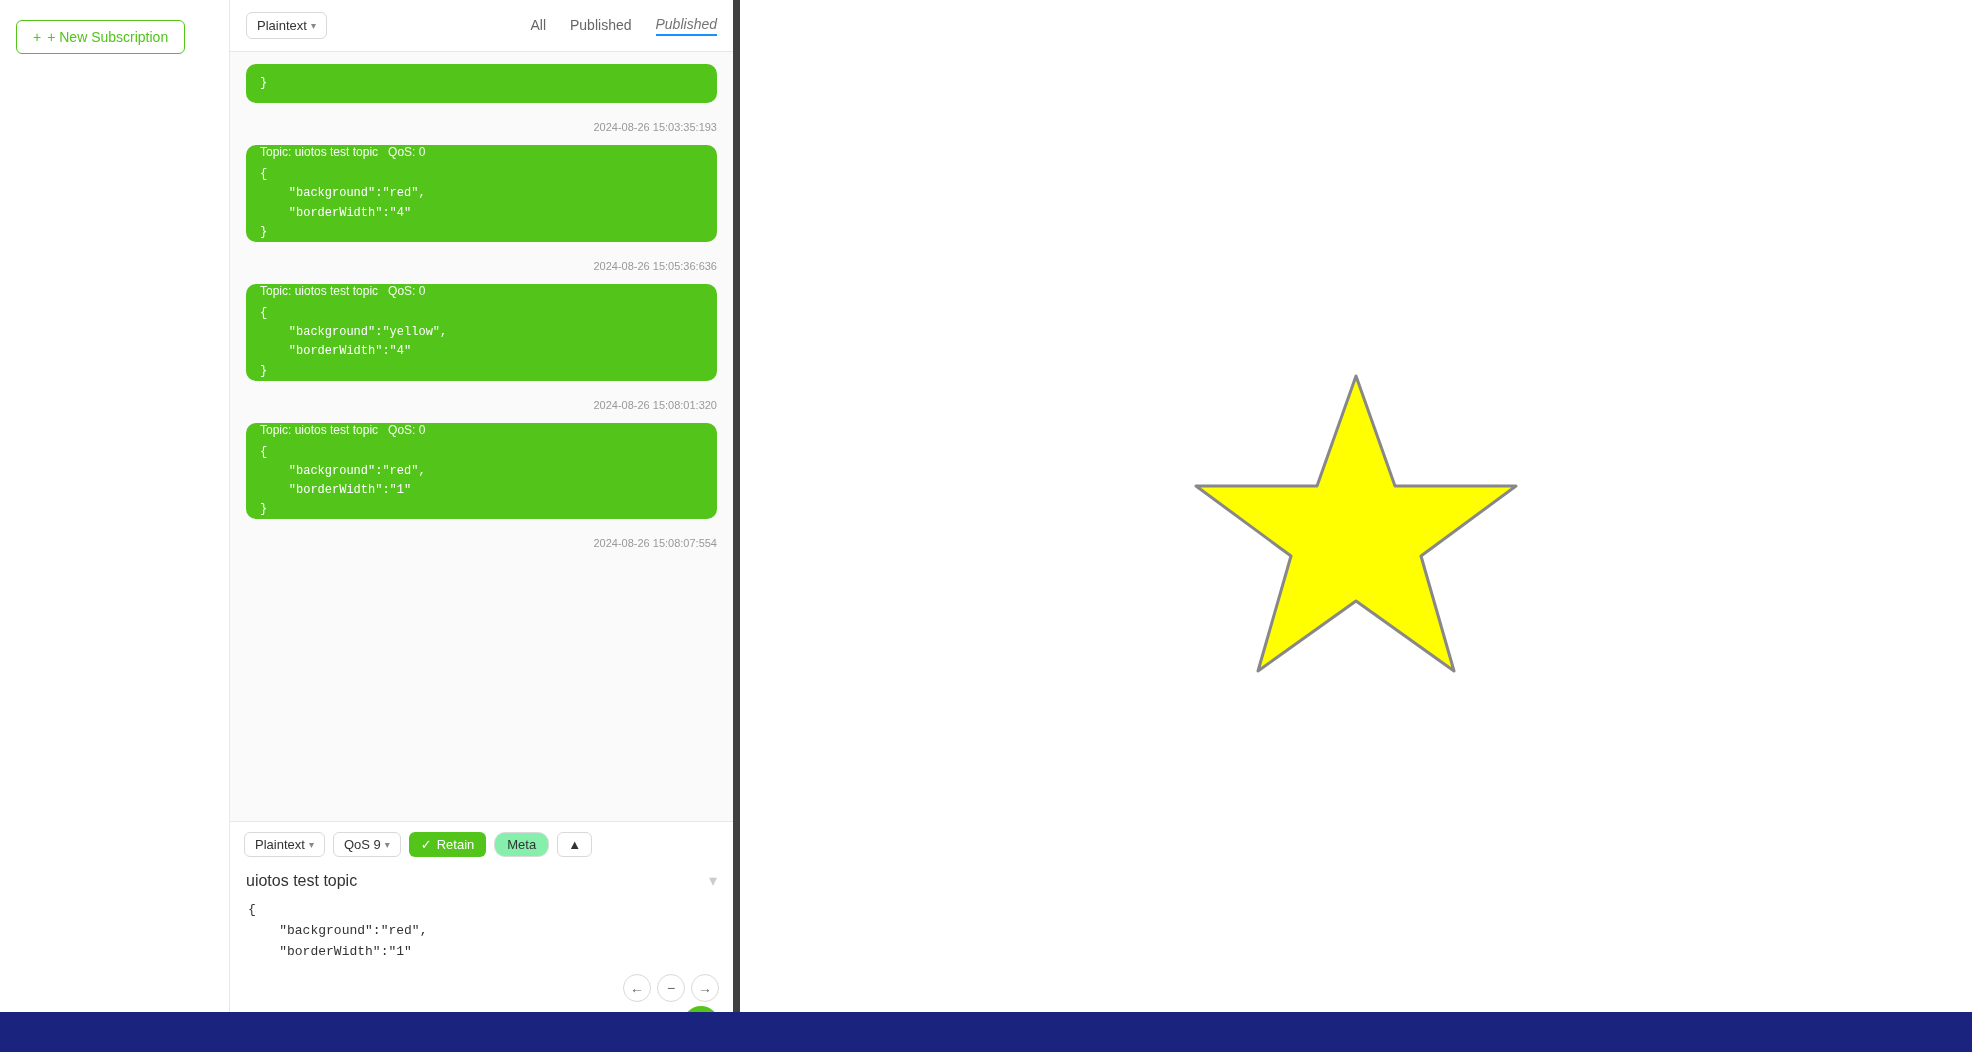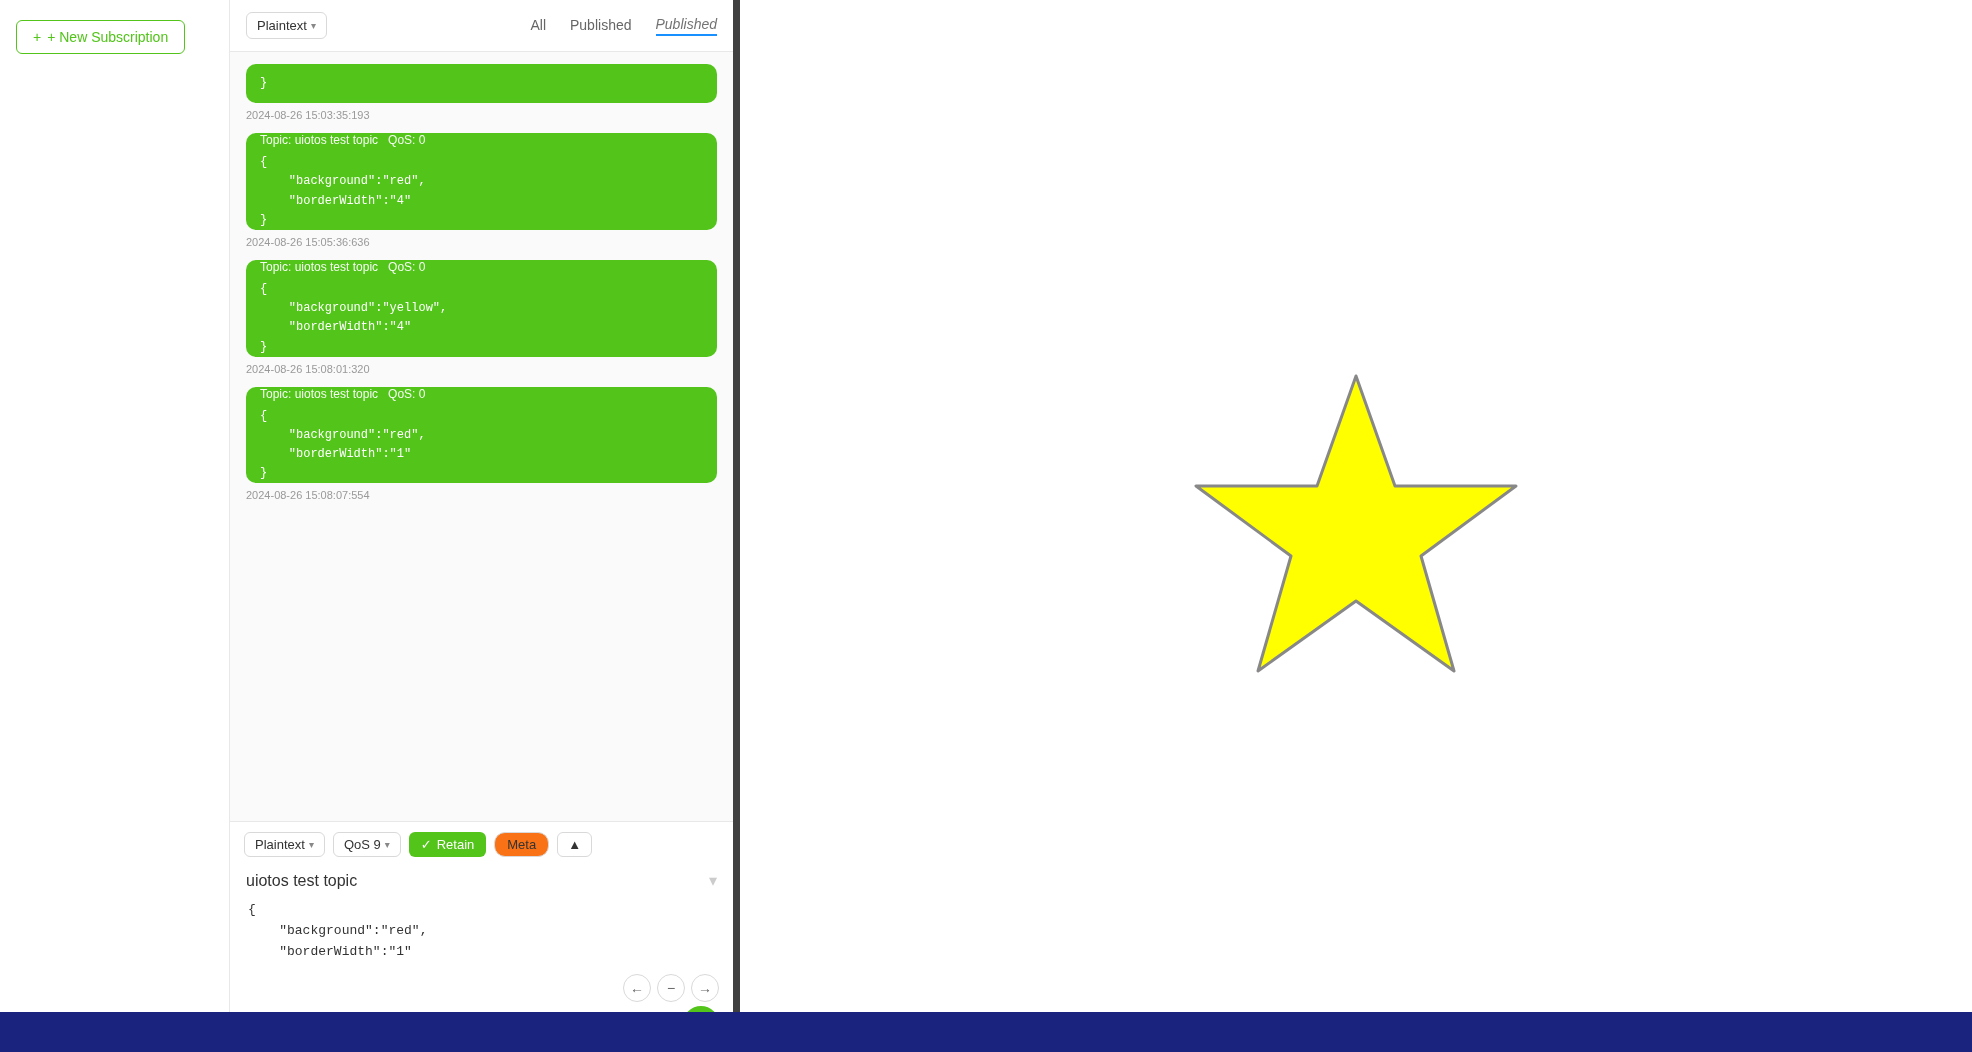--- a/index.html
+++ b/index.html
@@ -105,24 +105,24 @@
     }
 
     .message-body {
       font-family: 'Courier New', monospace;
       font-size: 12px;
       line-height: 1.6;
       white-space: pre;
     }
 
     .message-time {
-      text-align: left;
+      text-align: right;
       font-size: 11px;
       color: #999;
-      margin-top: 2px;
+      margin-top: 14px;
       margin-bottom: 8px;
     }
 
     
     .compose-area {
       border-top: 1px solid #e8e8e8;
       padding: 10px 14px;
       background: #fff;
     }
 
@@ -158,21 +158,21 @@
       cursor: pointer;
       font-size: 13px;
     }
 
     .meta-btn {
       border: 1px solid #d9d9d9;
       border-radius: 11px;
       padding: 4px 12px;
       cursor: pointer;
       font-size: 13px;
-      background: #f97316;
+      background: #86efac;
       color: #333;
     }
 
     .upload-btn {
       border: 1px solid #d9d9d9;
       border-radius: 6px;
       padding: 4px 10px;
       cursor: pointer;
       font-size: 13px;
       background: #fff;

